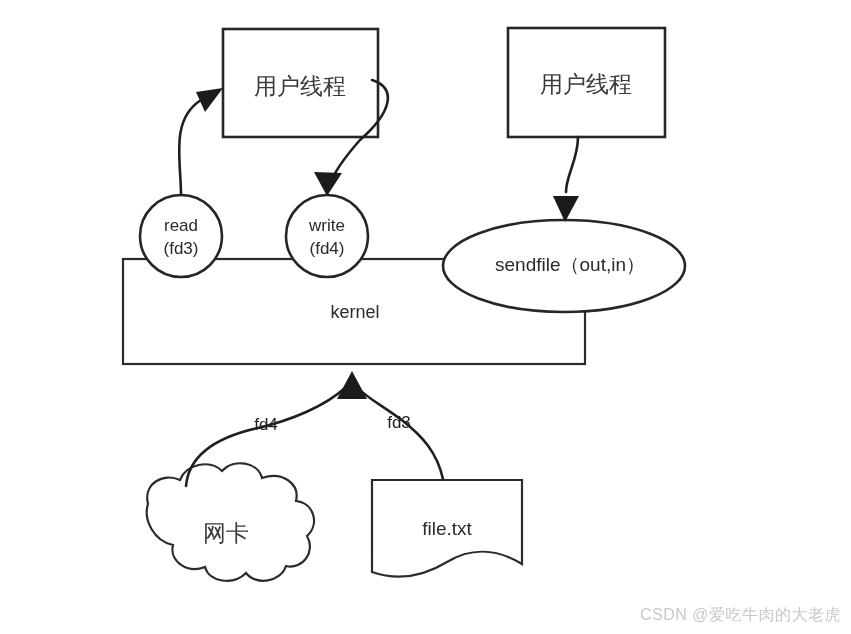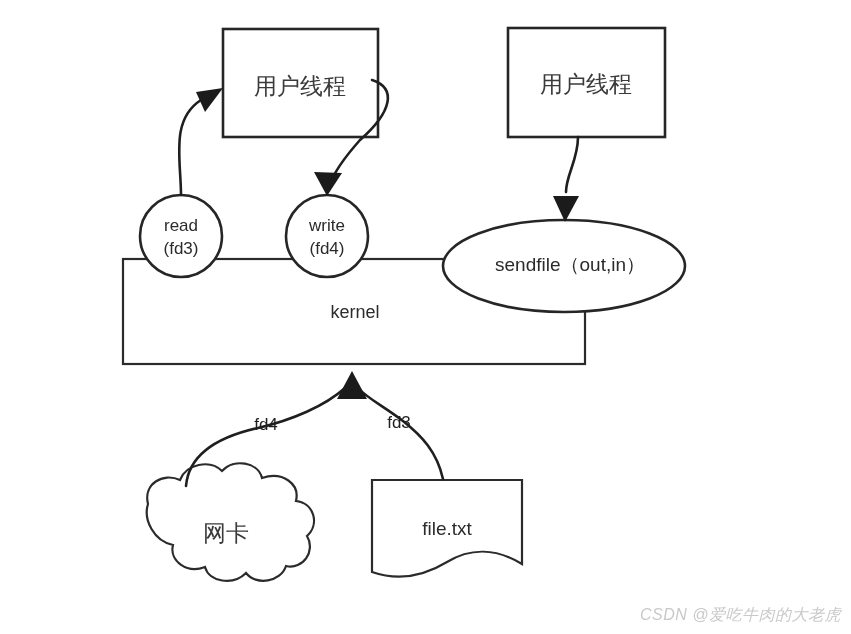--- a/index.html
+++ b/index.html
@@ -71,21 +71,20 @@
   }
   .watermark {
     position: absolute;
     right: 10px;
     bottom: 8px;
     font-size: 16px;
     color: #c9c9c9;
     font-family: "Liberation Sans", "DejaVu Sans", sans-serif;
     letter-spacing: 0.5px;
     white-space: nowrap;
-    font-style: italic;
   }
 </style>
 </head>
 <body>
 
 <svg id="diagram-canvas" viewBox="0 0 851 634">
 
   <g>
     <rect class="shape-stroke" x="223" y="29" width="155" height="108"></rect>
     <text class="node-label cjk-label" x="300" y="88" text-anchor="middle" dominant-baseline="middle">用户线程</text>

